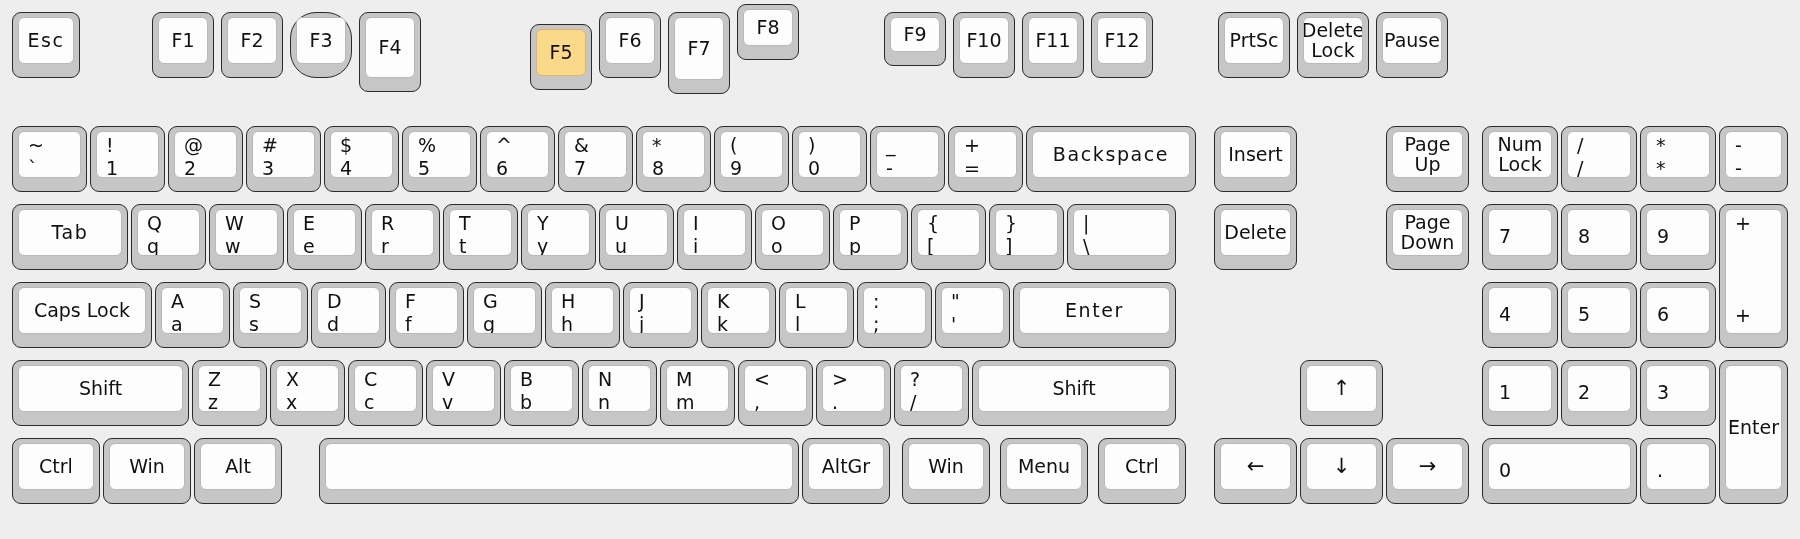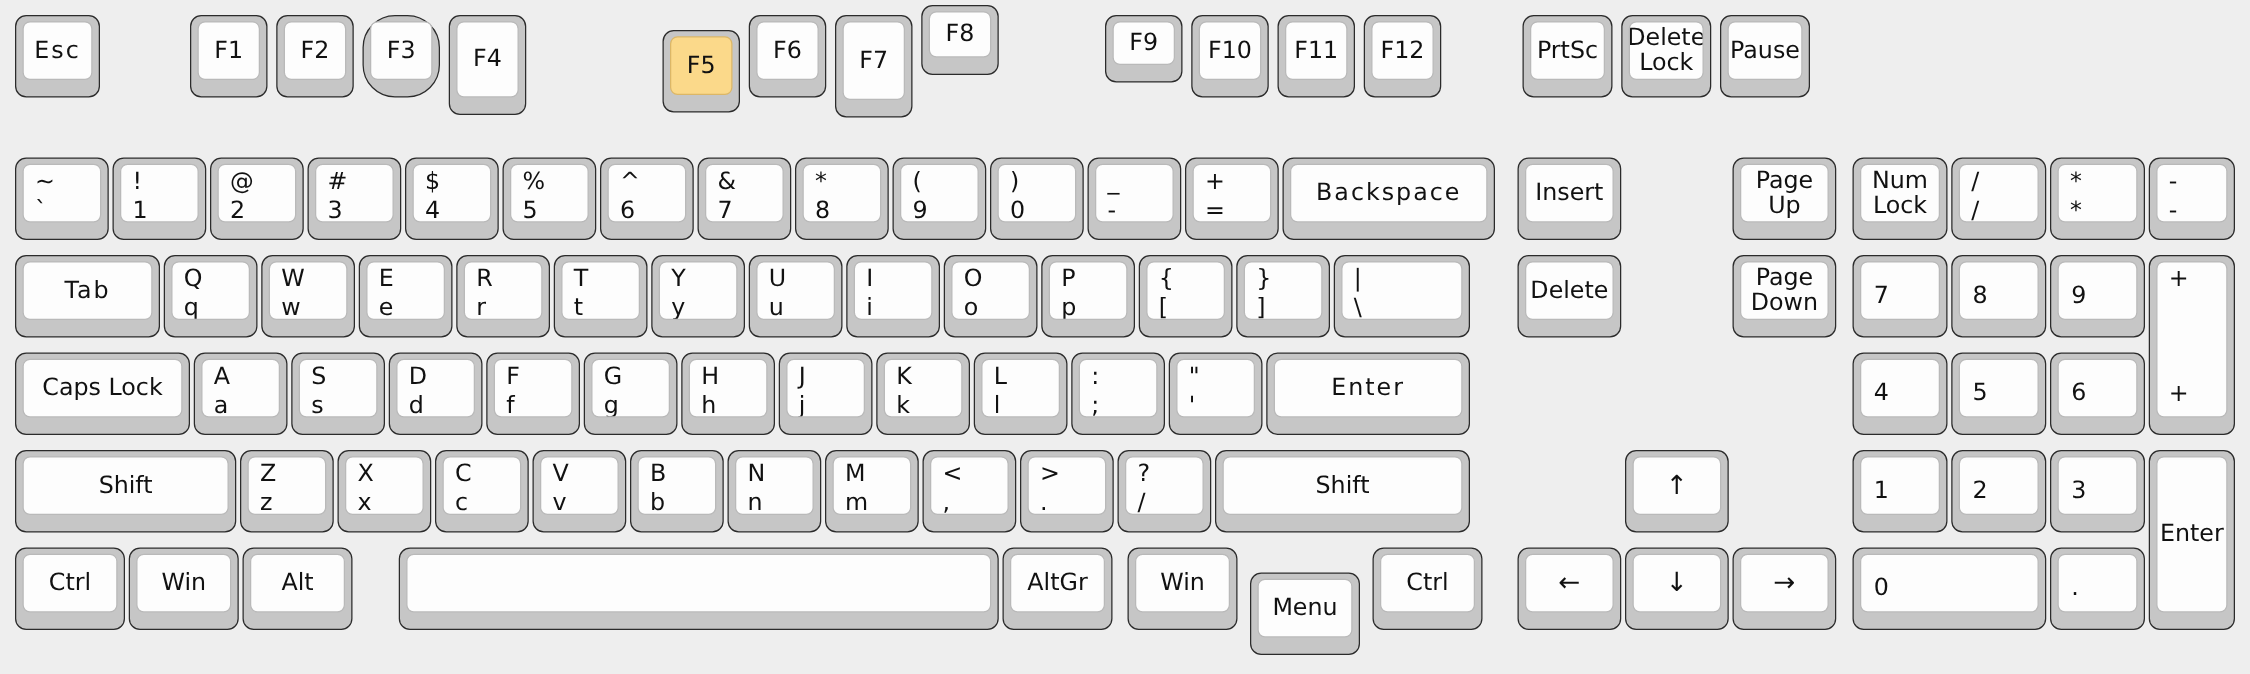--- a/index.html
+++ b/index.html
@@ -614,21 +614,21 @@
   <div class="key" style="left:802px;top:438px;width:88px;height:66px;">
     <div class="cap">
         <div class="lbl">AltGr</div>
       </div>
   </div>
   <div class="key" style="left:902px;top:438px;width:88px;height:66px;">
     <div class="cap">
         <div class="lbl">Win</div>
       </div>
   </div>
-  <div class="key" style="left:1000px;top:438px;width:88px;height:66px;margin-top:20px;">
+  <div class="key" style="left:1000px;top:438px;width:88px;height:66px;">
     <div class="cap">
         <div class="lbl">Menu</div>
       </div>
   </div>
   <div class="key" style="left:1098px;top:438px;width:88px;height:66px;">
     <div class="cap">
         <div class="lbl">Ctrl</div>
       </div>
   </div>
 

